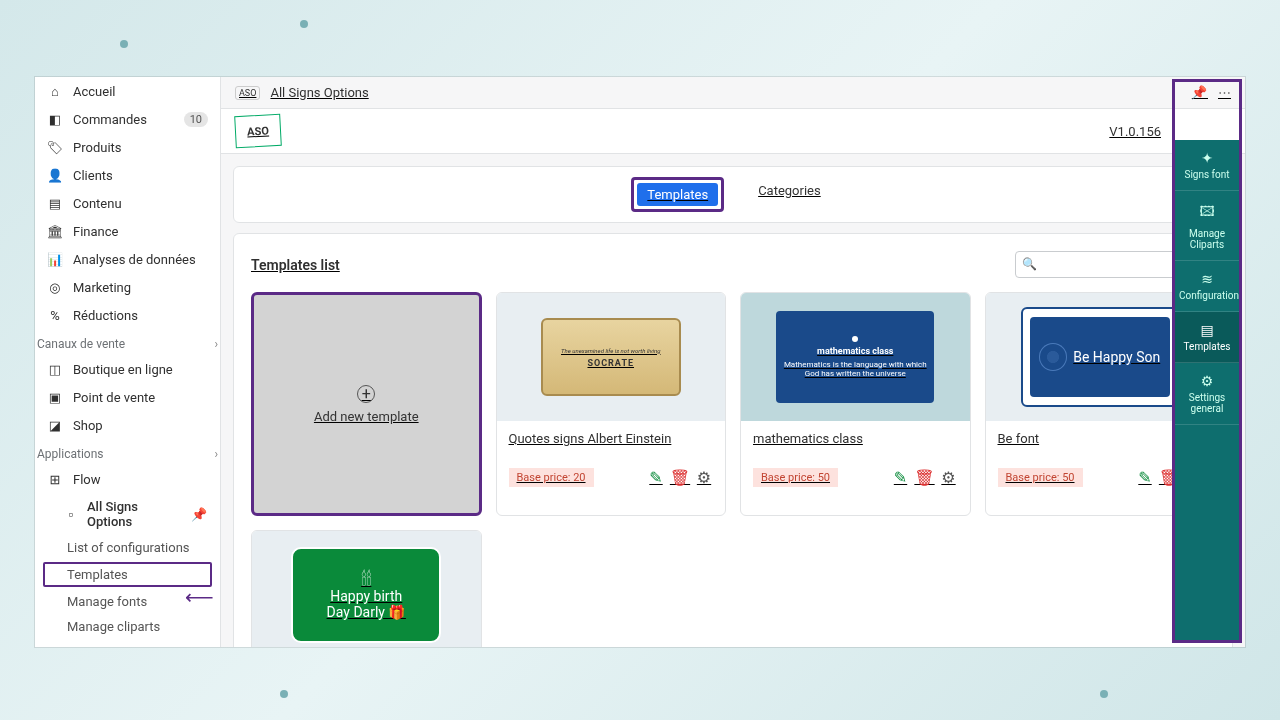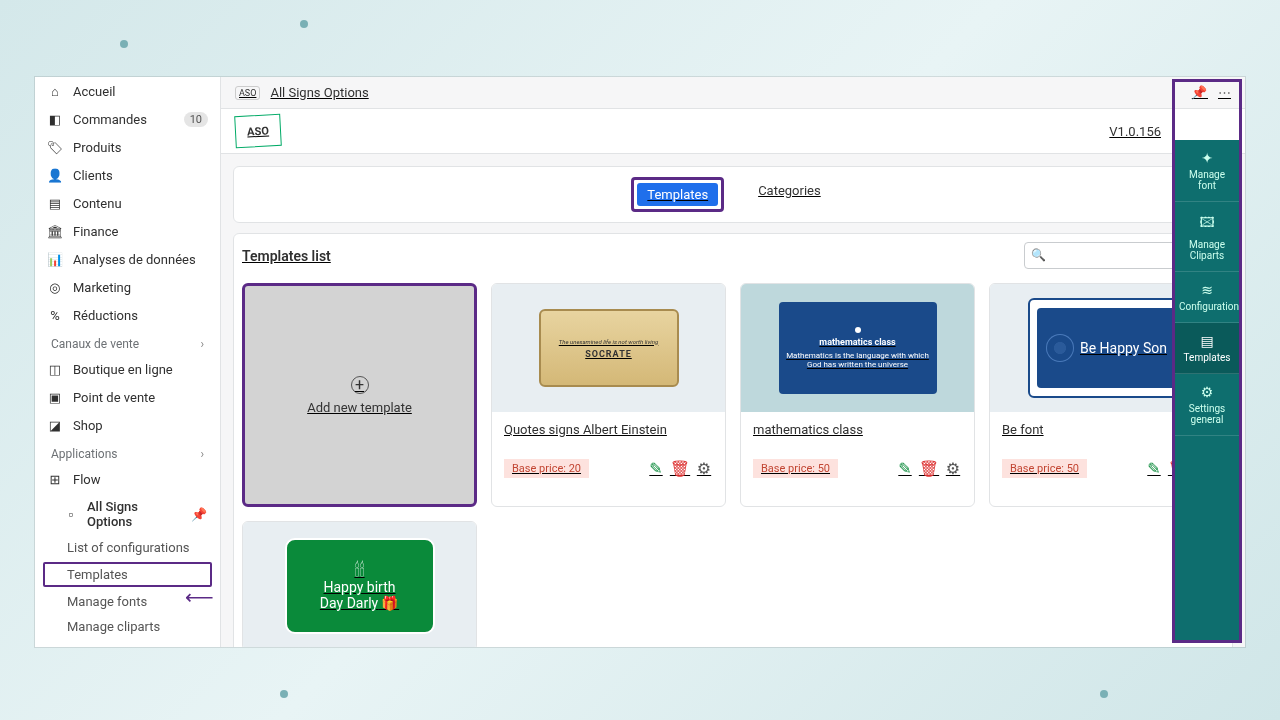--- a/index.html
+++ b/index.html
@@ -7,41 +7,41 @@
 .bg-dot { position: absolute; width: 8px; height: 8px; border-radius: 50%; background: #7ab0b5; }
 
 .window { position: absolute; left: 35px; top: 77px; width: 1210px; height: 570px; background: #fff; display: flex; overflow: hidden; box-shadow: 0 0 0 1px rgba(0,0,0,0.1); }
 
 .sidebar { width: 186px; background: #fff; border-right: 1px solid #e1e3e5; overflow-y: auto; font-size: 13px; position: relative; }
 .sidebar::-webkit-scrollbar { width: 6px; }
 .sidebar::-webkit-scrollbar-thumb { background: #ccc; border-radius: 3px; }
 .nav-item { display: flex; align-items: center; padding: 6px 12px; color: #303030; cursor: pointer; gap: 10px; }
 .nav-icon { width: 16px; height: 16px; display: flex; align-items: center; justify-content: center; flex-shrink: 0; }
 .nav-badge { margin-left: auto; background: #e5e5e5; color: #555; border-radius: 8px; padding: 1px 6px; font-size: 11px; }
-.nav-section { padding: 8px 16px 4px; color: #6d7175; font-size: 12px; display: flex; align-items: center; justify-content: flex-end; }
+.nav-section { padding: 8px 2px 4px; color: #6d7175; font-size: 12px; display: flex; align-items: center; justify-content: flex-end; }
 .nav-section .chev { margin-left: auto; color: #888; }
 .nav-sub { padding: 5px 12px 5px 32px; color: #555; cursor: pointer; font-size: 13px; }
 .nav-sub.hl { border: 2px solid #5b2a86; border-radius: 2px; margin: 2px 8px; padding: 3px 10px 3px 22px; position: relative; }
 .nav-app { padding: 6px 12px 6px 28px; color: #303030; display: flex; align-items: center; gap: 8px; }
 .nav-app .pin { margin-left: auto; color: #888; }
 
 .main { flex: 1; display: flex; flex-direction: column; background: #f6f6f7; text-decoration: underline; }
 .topbar { display: flex; align-items: center; padding: 8px 14px; background: #f6f6f7; border-bottom: 1px solid #e1e3e5; gap: 10px; font-size: 13px; color: #303030; }
 .topbar .right { margin-left: auto; display: flex; gap: 10px; align-items: center; color: #555; }
 .brandbar { background: #fff; padding: 6px 14px; border-bottom: 1px solid #e1e3e5; display:flex; align-items:center; }
 .brandlogo { width: 46px; height: 32px; border: 1px solid #0a6; background: #fff; display:flex; align-items:center; justify-content:center; font-weight:bold; font-size:11px; color:#333; transform: rotate(-3deg); }
 .version { margin-left:auto; font-size:13px; color:#333; padding-right: 70px; }
 
 .content { padding: 12px; overflow-y: auto; flex: 1; }
 .tab-row { background: #fff; border: 1px solid #e1e3e5; border-radius: 6px; padding: 10px; display: flex; justify-content: center; gap: 20px; margin-bottom: 10px; }
 .tab { padding: 6px 14px; font-size: 13px; color: #333; background: #fff; border-radius: 4px; cursor: pointer; }
 .tab.active-wrap { border: 3px solid #5b2a86; padding: 3px; border-radius: 4px; }
 .tab.active-inner { background: #1f6feb; color: #fff; padding: 4px 10px; border-radius: 3px; font-size: 13px; }
 
-.panel { background: #fff; border: 1px solid #e1e3e5; border-radius: 6px; padding: 8px; }
+.panel { background: #fff; border: 1px solid #e1e3e5; border-radius: 6px; padding: 17px; }
 .panel-head { display: flex; align-items: center; margin-bottom: 14px; }
 .panel-title { font-weight: 600; font-size: 14px; color: #303030; }
 .search { margin-left: auto; }
 .search input { width: 200px; padding: 5px 8px 5px 26px; border: 1px solid #c9cccf; border-radius: 4px; font-size: 13px; }
 .search-wrap { position: relative; }
 .search-wrap .sicon { position: absolute; left: 7px; top: 6px; color: #888; font-size: 12px; }
 
 .grid { display: grid; grid-template-columns: repeat(4, 1fr); gap: 14px; }
 .card { background: #fff; border: 1px solid #e1e3e5; border-radius: 6px; overflow: hidden; display: flex; flex-direction: column; }
 .card.add { border: 3px solid #5b2a86; background: #d3d3d3; height: 224px; align-items: center; justify-content: center; color: #333; font-size: 13px; }
@@ -275,21 +275,21 @@
                   <span><span>Day Darly</span> 🎁</span>
                 </div>
             </div>
           </div>
         </div>
       </div>
     </div>
 
     <div class="right-rail">
       <div class="rail-stack">
-        <div class="rail-item"><span class="ri">✦</span><span>Manage font</span></div>
+        <div class="rail-item"><span class="ri">✦</span><span>Signs font</span></div>
         <div class="rail-item"><span class="ri">🖾</span><span>Manage Cliparts</span></div>
         <div class="rail-item"><span class="ri">≋</span><span>Configuration</span></div>
         <div class="rail-item active"><span class="ri">▤</span><span>Templates</span></div>
         <div class="rail-item"><span class="ri">⚙</span><span>Settings general</span></div>
       </div>
     </div>
   </div>
 
   <div class="arrow-annot">⟵</div>
 </div>

